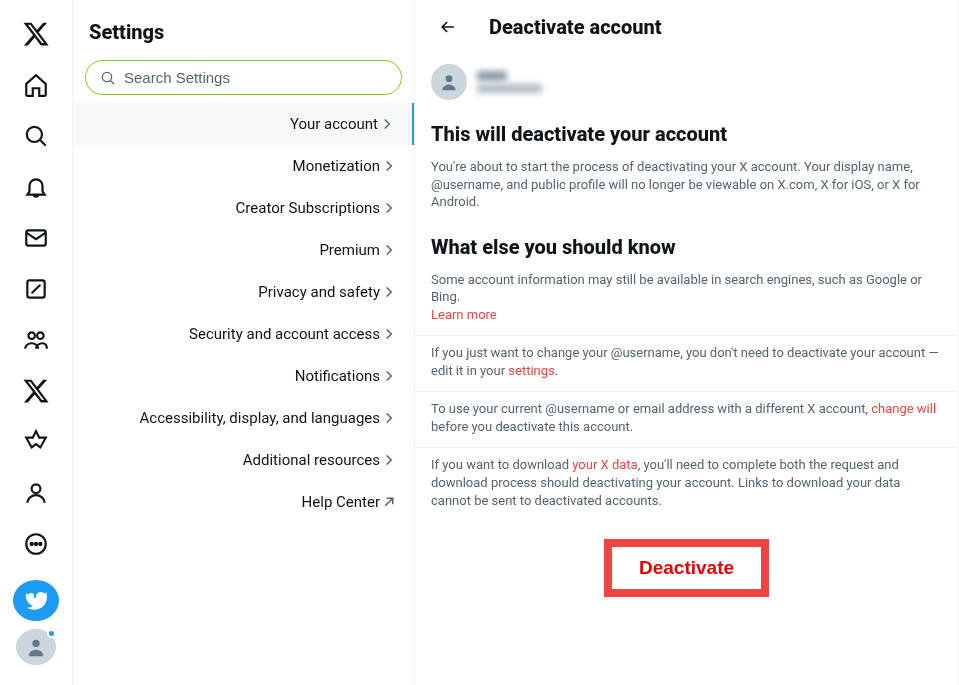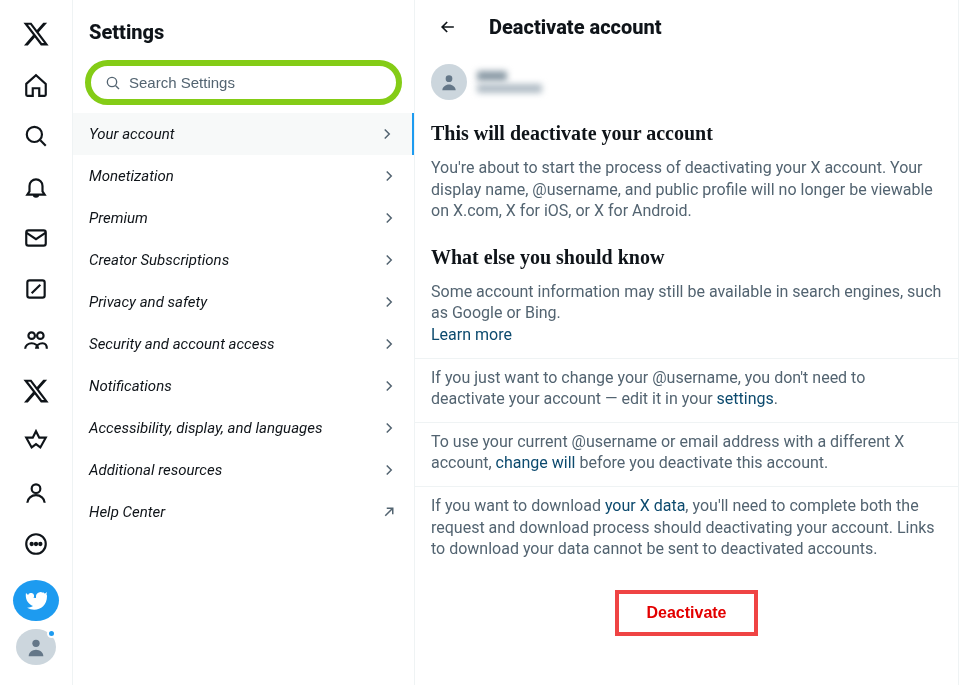--- a/index.html
+++ b/index.html
@@ -106,43 +106,42 @@
       font-weight: 800;
       padding: 8px 16px 16px 16px;
     }
     .search-wrap {
       padding: 0 12px 8px 12px;
     }
     .search {
       display: flex;
       align-items: center;
       gap: 8px;
-      border: 6px solid #84cc16;
+      border: 1px solid #84cc16;
       border-radius: 9999px;
       padding: 8px 14px;
       color: #536471;
     }
     .search input {
       border: none;
       outline: none;
       font-size: 15px;
       flex: 1;
       color: #0f1419;
       background: transparent;
     }
     .search input::placeholder { color: #536471; }
     .settings-list { display: flex; flex-direction: column; }
     .settings-row {
       display: flex;
       align-items: center;
-      justify-content: space-between;
+      justify-content: flex-end;
       padding: 12px 16px;
       font-size: 15px;
       cursor: pointer;
-      font-style: italic;
     }
     .settings-row.active { border-right: 2px solid #1d9bf0; background: #f7f9f9; }
     .chev {
       width: 18px;
       height: 18px;
       stroke: #536471;
       fill: none;
     }
 
     
@@ -194,41 +193,40 @@
       height: 10px;
       border-radius: 2px;
     }
     .blur-line.a { width: 30px; }
     .blur-line.b { width: 65px; height: 9px; background:#b0bcc5; }
 
     .section-h {
       font-size: 20px;
       font-weight: 800;
       padding: 12px 16px 4px 16px;
-      font-family: Liberation Serif, serif;
     }
     .para {
-      font-size: 16px;
+      font-size: 13px;
       color: #536471;
       padding: 8px 16px 12px 16px;
       line-height: 1.35;
       border-bottom: 1px solid #eff3f4;
     }
     .para:last-of-type { border-bottom: none; }
-    .para .link { color: #0c4a6e; cursor: pointer; }
+    .para .link { color: #ef4444; cursor: pointer; }
 
     .deactivate-wrap {
       display: flex;
       justify-content: center;
       padding: 18px 0 30px 0;
     }
     .deactivate-btn {
-      border: 4px solid #ef4444;
+      border: 8px solid #ef4444;
       padding: 10px 27px;
-      font-size: 16px;
+      font-size: 19px;
       font-weight: 700;
       color: #e30000;
       background: #fff;
       cursor: pointer;
     }
   </style>
 </head>
 <body>
 
 <div class="rail">
@@ -331,27 +329,27 @@
           <path d="M9 6l6 6-6 6"></path>
         </svg>
       </div>
       <div class="settings-row">
         <span>Monetization</span>
         <svg viewBox="0 0 24 24" class="chev" stroke-width="2">
           <path d="M9 6l6 6-6 6"></path>
         </svg>
       </div>
       <div class="settings-row">
+        <span>Creator Subscriptions</span>
+        <svg viewBox="0 0 24 24" class="chev" stroke-width="2">
+          <path d="M9 6l6 6-6 6"></path>
+        </svg>
+      </div>
+      <div class="settings-row">
         <span>Premium</span>
-        <svg viewBox="0 0 24 24" class="chev" stroke-width="2">
-          <path d="M9 6l6 6-6 6"></path>
-        </svg>
-      </div>
-      <div class="settings-row">
-        <span>Creator Subscriptions</span>
         <svg viewBox="0 0 24 24" class="chev" stroke-width="2">
           <path d="M9 6l6 6-6 6"></path>
         </svg>
       </div>
       <div class="settings-row">
         <span>Privacy and safety</span>
         <svg viewBox="0 0 24 24" class="chev" stroke-width="2">
           <path d="M9 6l6 6-6 6"></path>
         </svg>
       </div>

